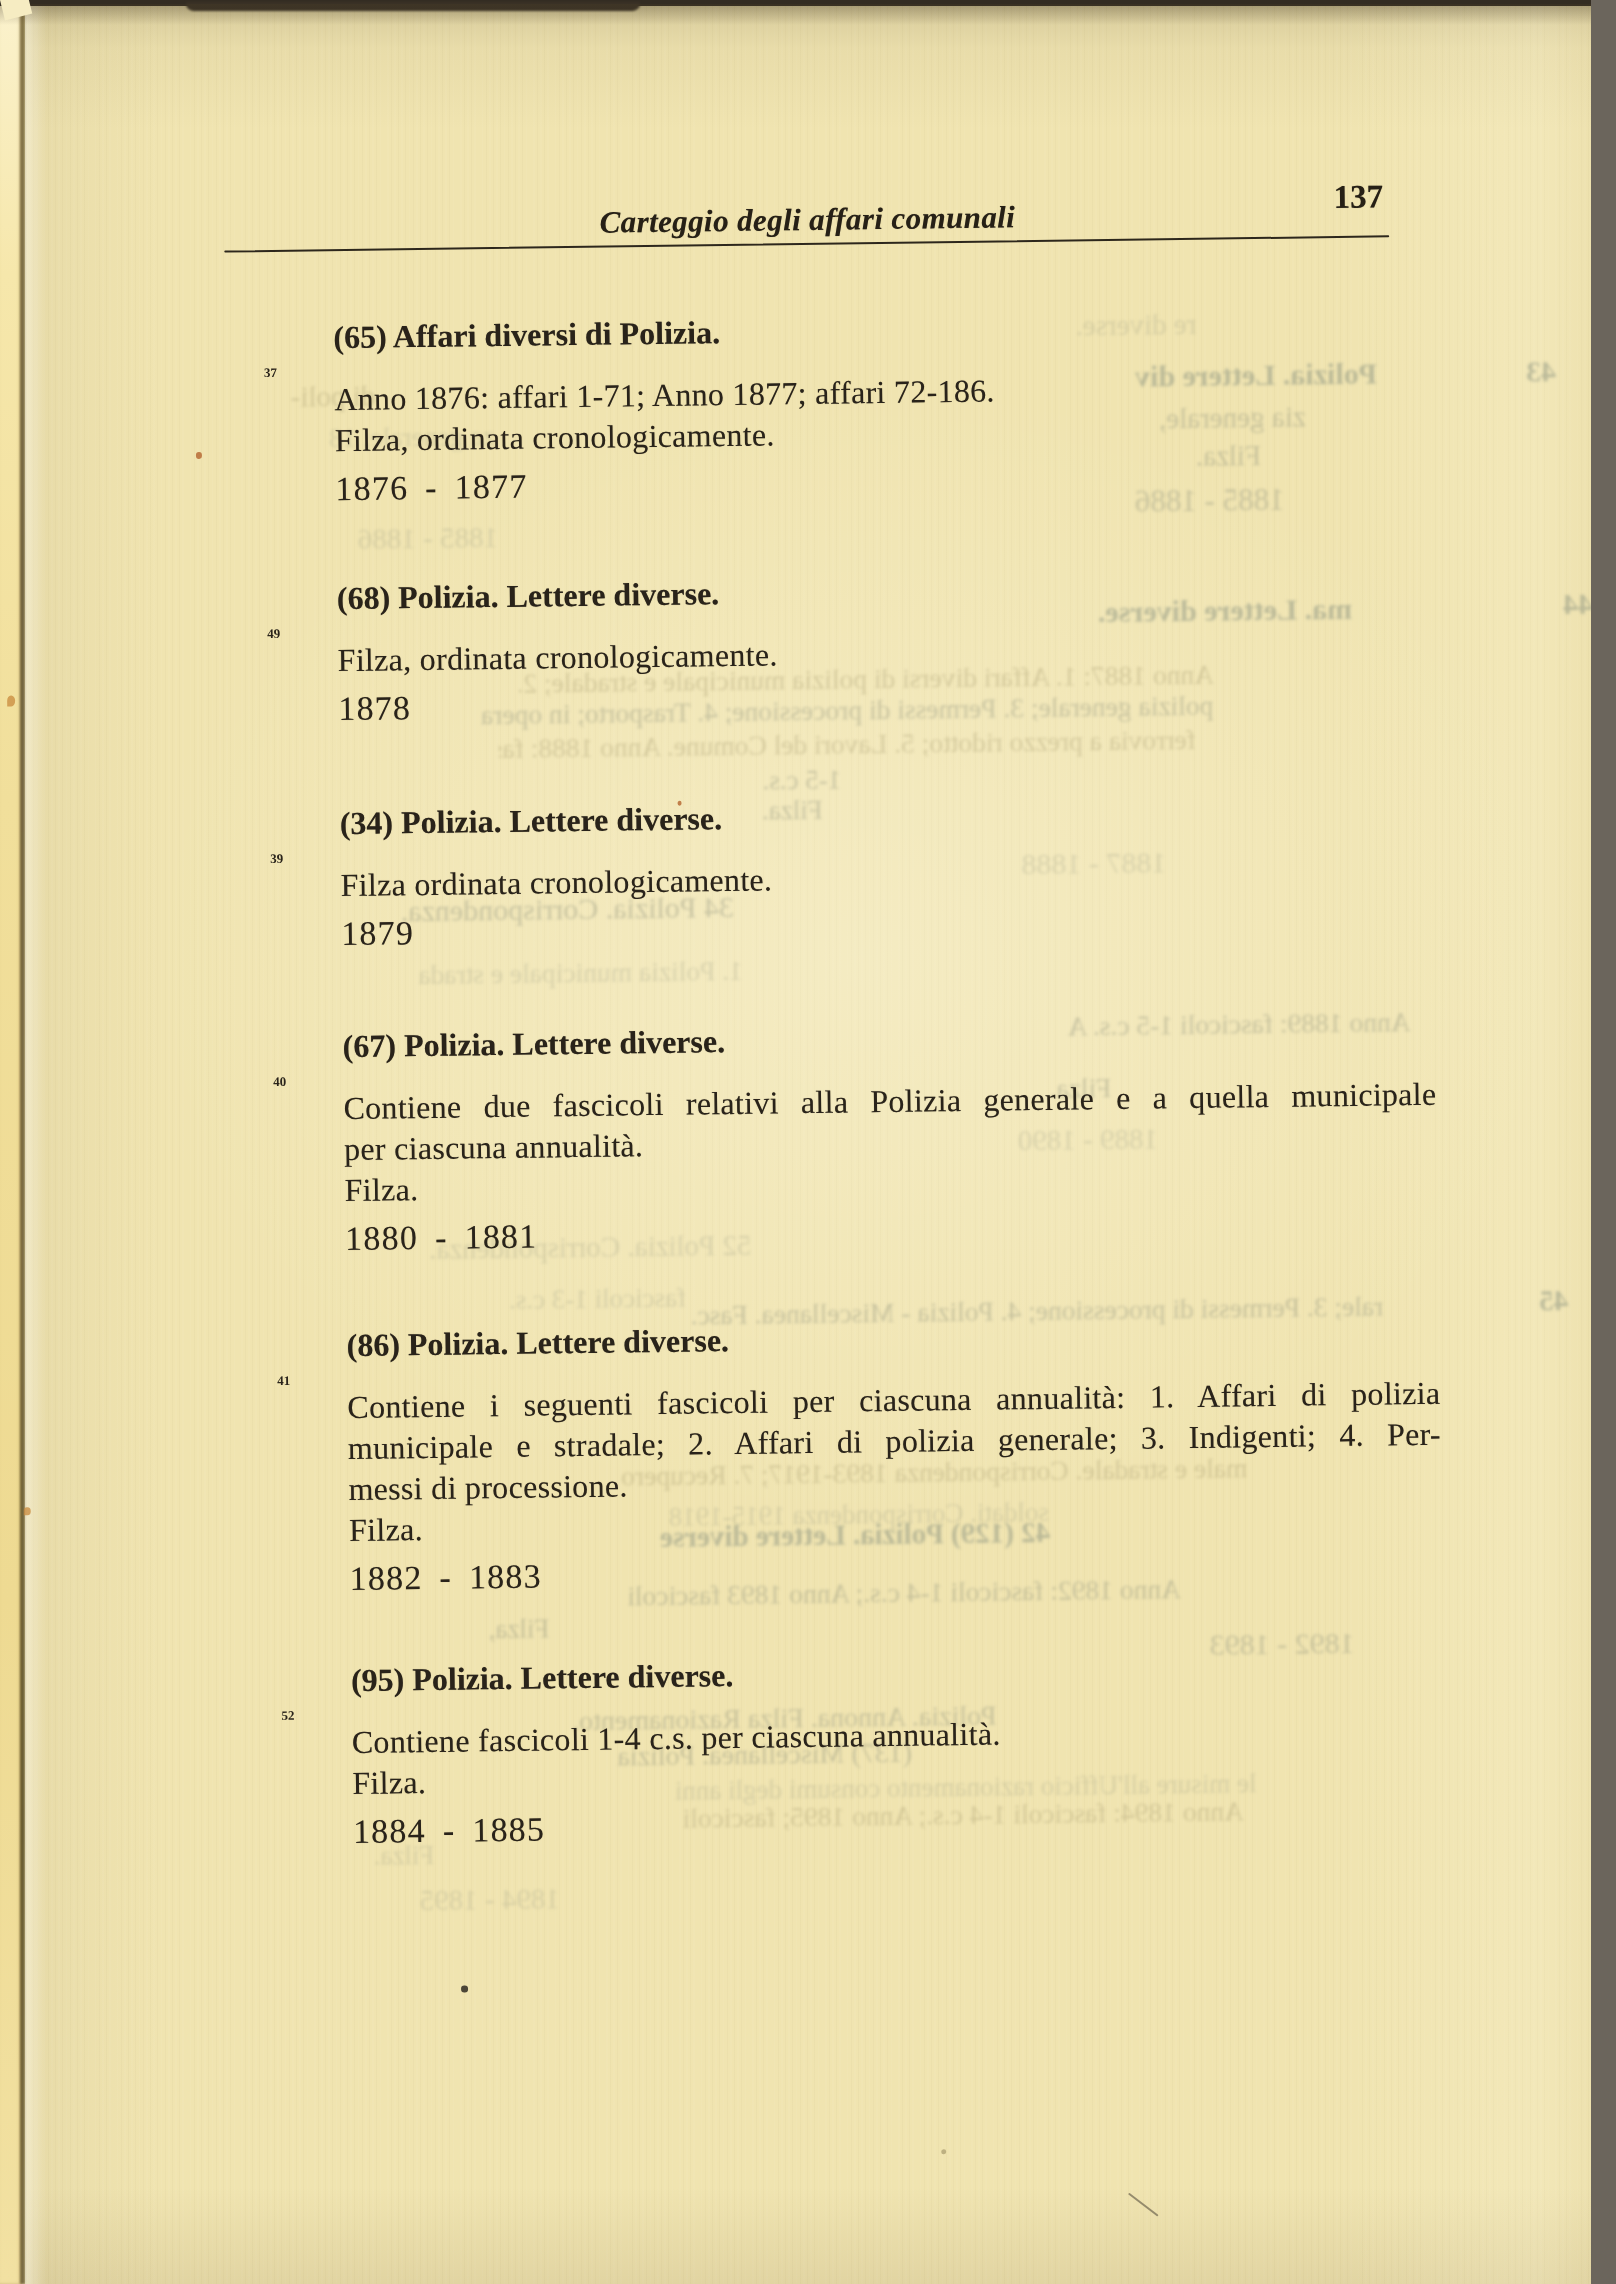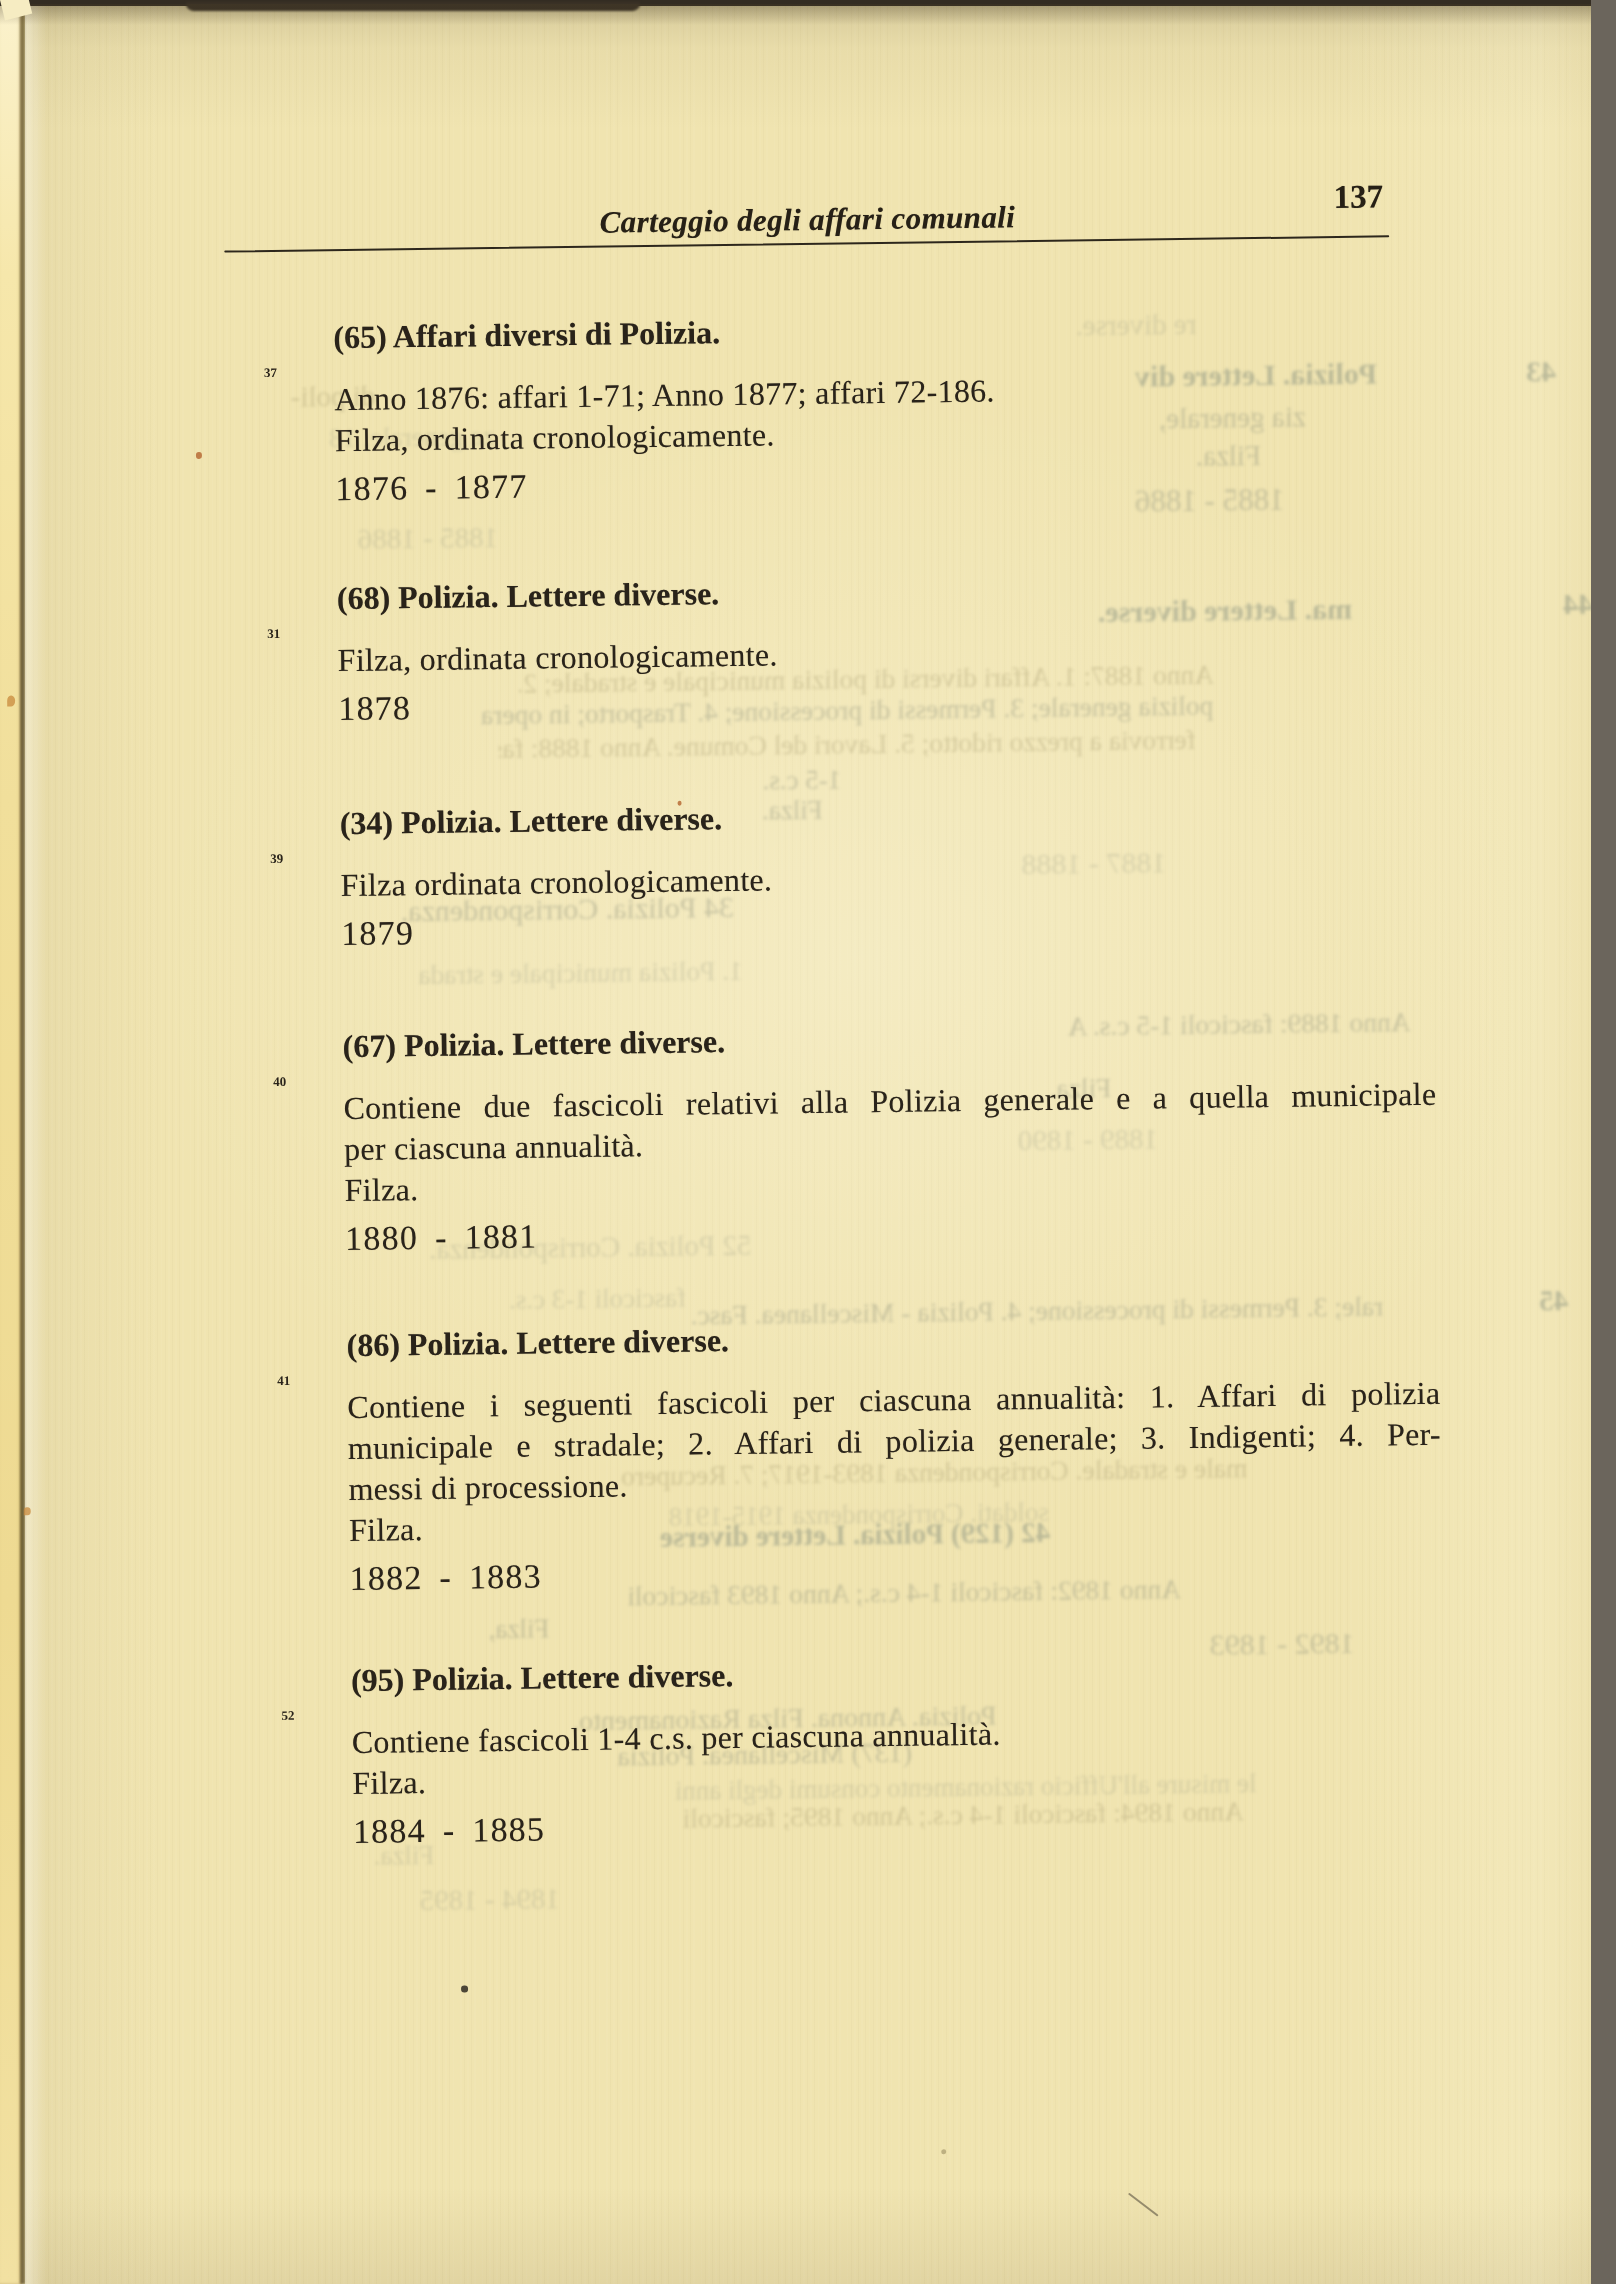--- a/index.html
+++ b/index.html
@@ -141,21 +141,21 @@
       </span>
     </div>
     <div class="entry-body">
             <div class="desc-line">Anno 1876: affari 1-71; Anno 1877; affari 72-186.</div>
             <div class="desc-line">Filza, ordinata cronologicamente.</div>
             <div class="entry-date">1876 - 1877</div>
           </div>
   </div>
 
   <div class="entry" style="top: 573px;">
-    <span class="entry-num">31</span>
+    <span class="entry-num">49</span>
     <div class="entry-head">
       <span class="entry-headmain">
         <span>(68)</span>
         <span>Polizia. Lettere diverse.</span>
       </span>
     </div>
     <div class="entry-body">
             <div class="desc-line">Filza, ordinata cronologicamente.</div>
             <div class="entry-date">1878</div>
           </div>

